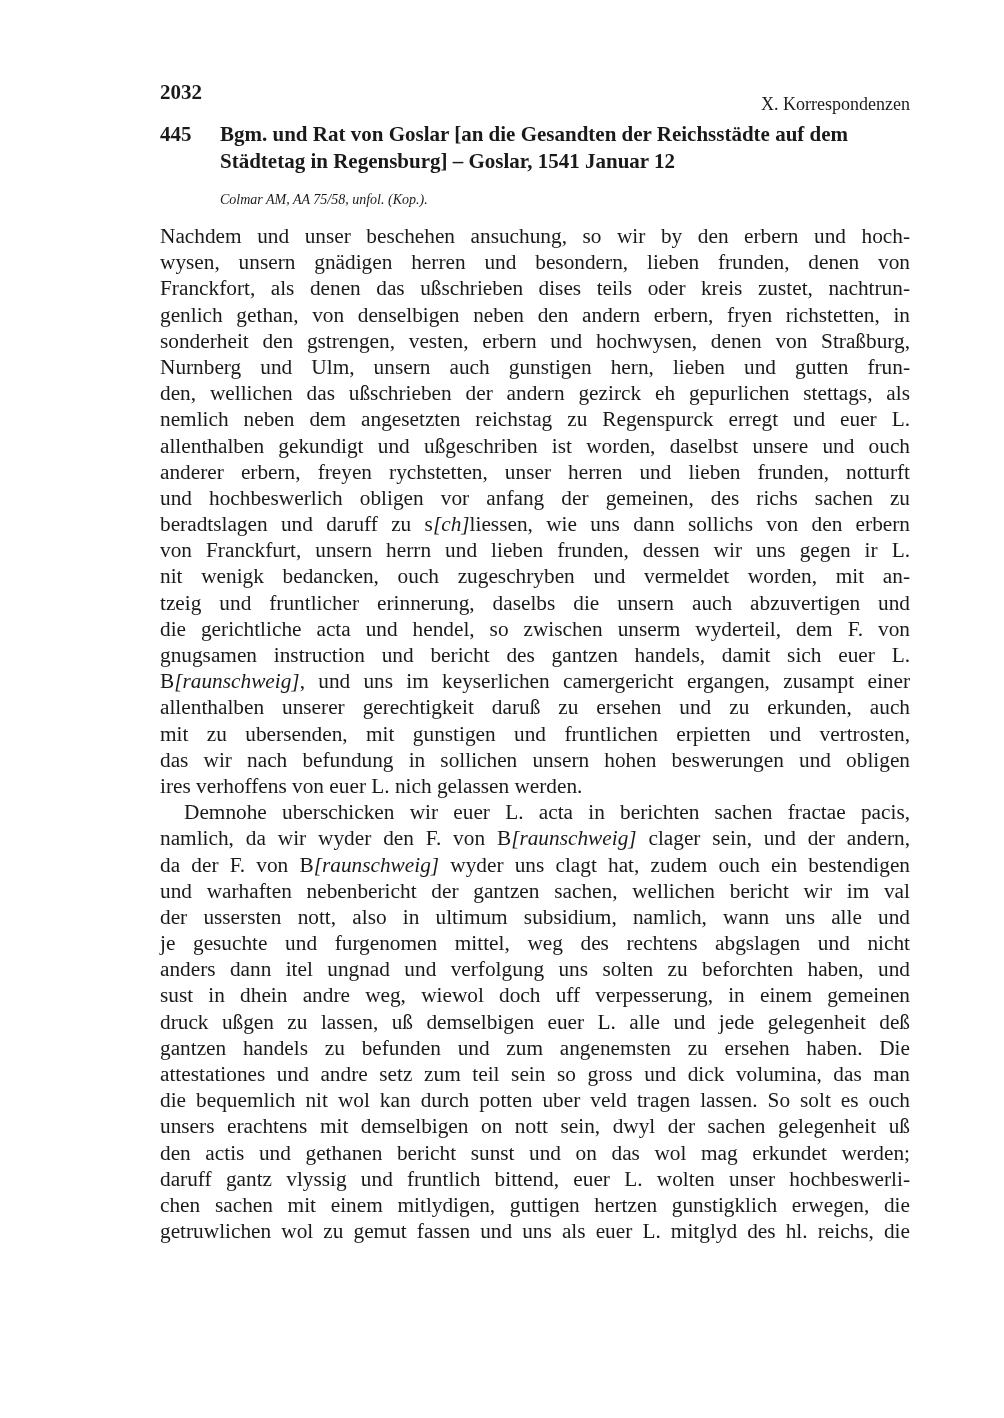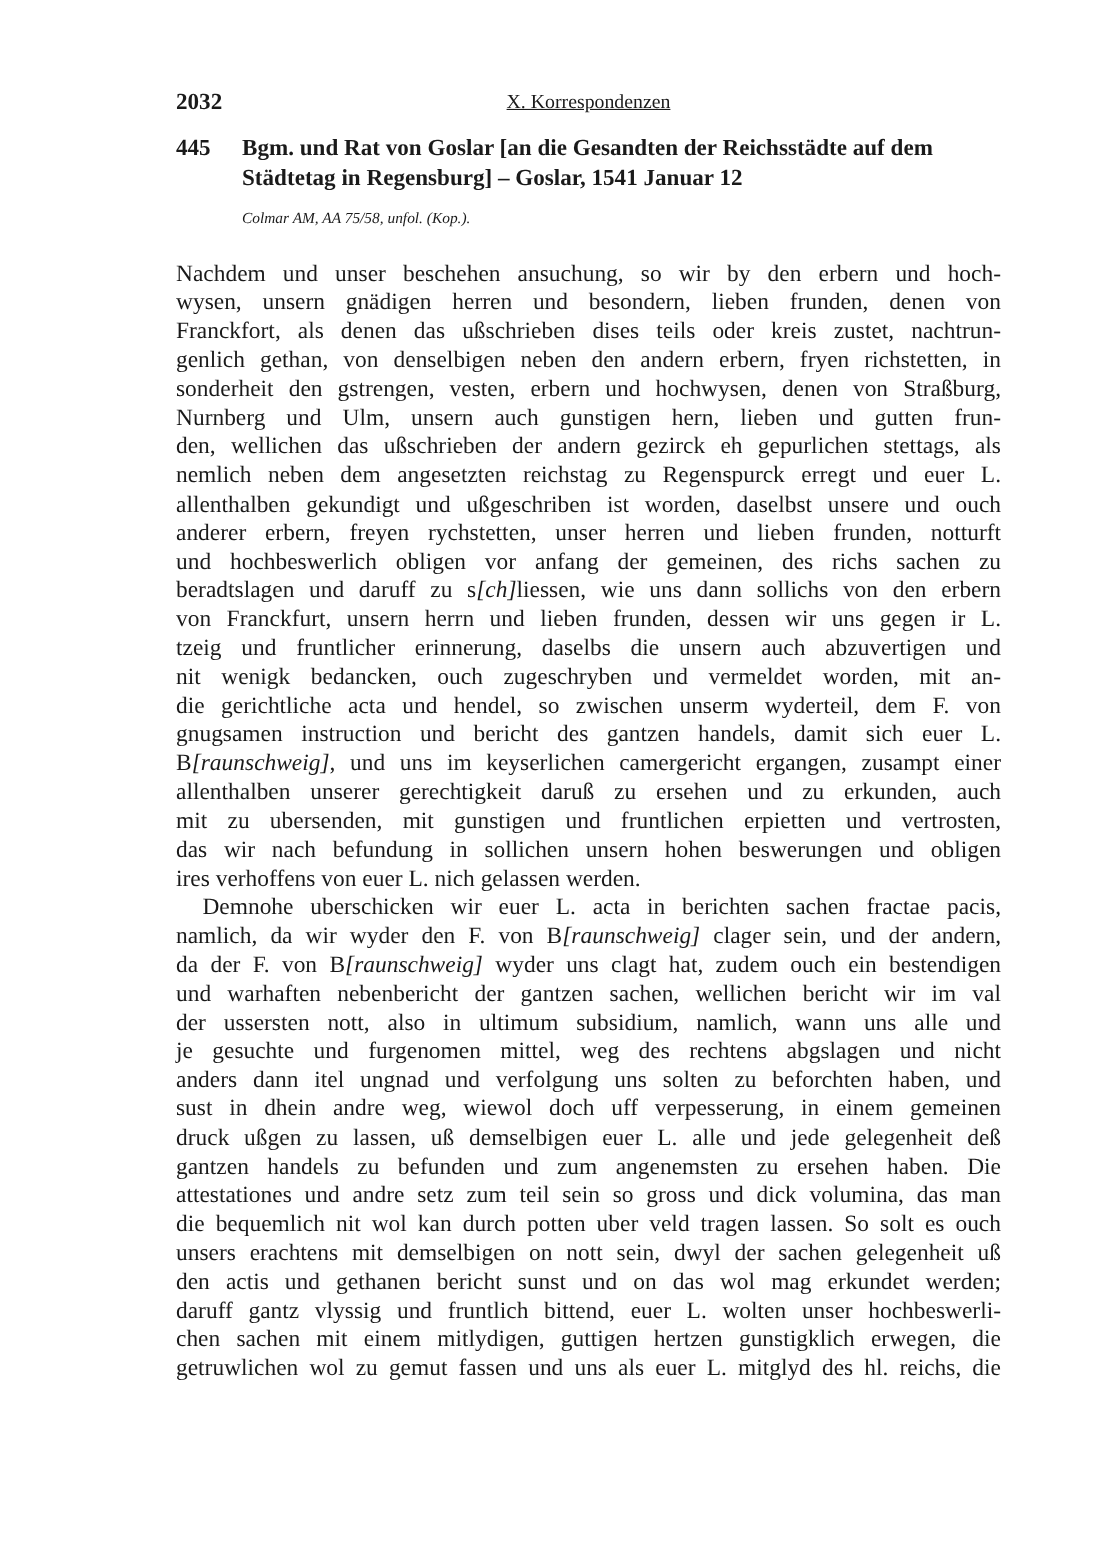--- a/index.html
+++ b/index.html
@@ -32,24 +32,23 @@
   .page-number {
     position: absolute;
     left: 0;
     top: 0;
     font-weight: bold;
   }
   .section-title {
     position: absolute;
     left: 0;
     width: 750px;
-    text-align: center;
-    top: 2px;
+    text-align: right;
+    top: 14px;
     font-size: 18px;
-    text-decoration: underline;
   }
   .doc-heading {
     position: absolute;
     top: 121px;
     left: 0;
     width: 750px;
     font-weight: bold;
     font-size: 21px;
     line-height: 27px;
   }
@@ -70,21 +69,21 @@
   }
   .source {
     position: absolute;
     top: 192px;
     left: 60px;
     font-style: italic;
     font-size: 14px;
   }
   .body-text {
     position: absolute;
-    top: 235px;
+    top: 223px;
     left: 0;
     width: 750px;
     font-size: 21.3px;
     line-height: 26.2px;
   }
   .line {
     display: block;
     text-align: justify;
     text-align-last: justify;
     white-space: nowrap;
@@ -129,22 +128,22 @@
         <span class="line">genlich gethan, von denselbigen neben den andern erbern, fryen richstetten, in</span>
         <span class="line">sonderheit den gstrengen, vesten, erbern und hochwysen, denen von Straßburg,</span>
         <span class="line">Nurnberg und Ulm, unsern auch gunstigen hern, lieben und gutten frun-</span>
         <span class="line">den, wellichen das ußschrieben der andern gezirck eh gepurlichen stettags, als</span>
         <span class="line">nemlich neben dem angesetzten reichstag zu Regenspurck erregt und euer L.</span>
         <span class="line">allenthalben gekundigt und ußgeschriben ist worden, daselbst unsere und ouch</span>
         <span class="line">anderer erbern, freyen rychstetten, unser herren und lieben frunden, notturft</span>
         <span class="line">und hochbeswerlich obligen vor anfang der gemeinen, des richs sachen zu</span>
         <span class="line">beradtslagen und daruff zu s<span class="it">[ch]</span>liessen, wie uns dann sollichs von den erbern</span>
         <span class="line">von Franckfurt, unsern herrn und lieben frunden, dessen wir uns gegen ir L.</span>
+        <span class="line">nit wenigk bedancken, ouch zugeschryben und vermeldet worden, mit an-</span>
         <span class="line">tzeig und fruntlicher erinnerung, daselbs die unsern auch abzuvertigen und</span>
-        <span class="line">nit wenigk bedancken, ouch zugeschryben und vermeldet worden, mit an-</span>
         <span class="line">die gerichtliche acta und hendel, so zwischen unserm wyderteil, dem F. von</span>
         <span class="line">gnugsamen instruction und bericht des gantzen handels, damit sich euer L.</span>
         <span class="line">B<span class="it">[raunschweig]</span>, und uns im keyserlichen camergericht ergangen, zusampt einer</span>
         <span class="line">allenthalben unserer gerechtigkeit daruß zu ersehen und zu erkunden, auch</span>
         <span class="line">mit zu ubersenden, mit gunstigen und fruntlichen erpietten und vertrosten,</span>
         <span class="line">das wir nach befundung in sollichen unsern hohen beswerungen und obligen</span>
         <span class="line last">ires verhoffens von euer L. nich gelassen werden.</span>
       </div>
     <div id="p2">
         <span class="line indent">Demnohe uberschicken wir euer L. acta in berichten sachen fractae pacis,</span>

